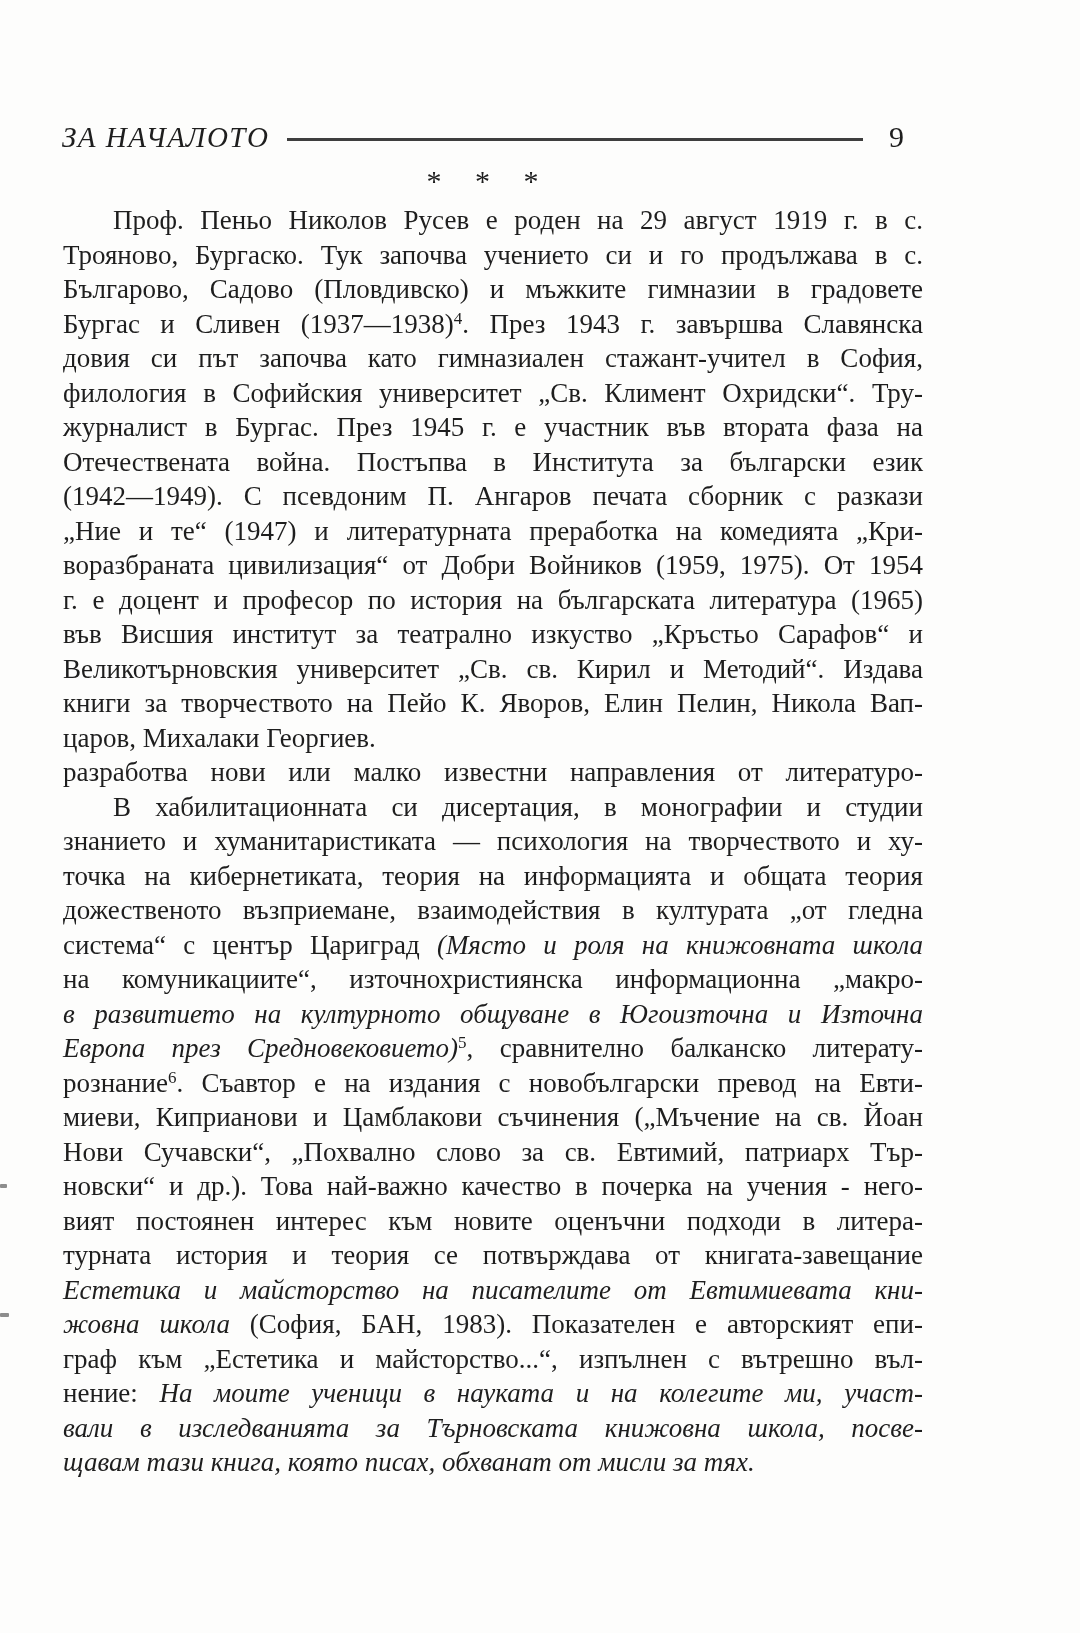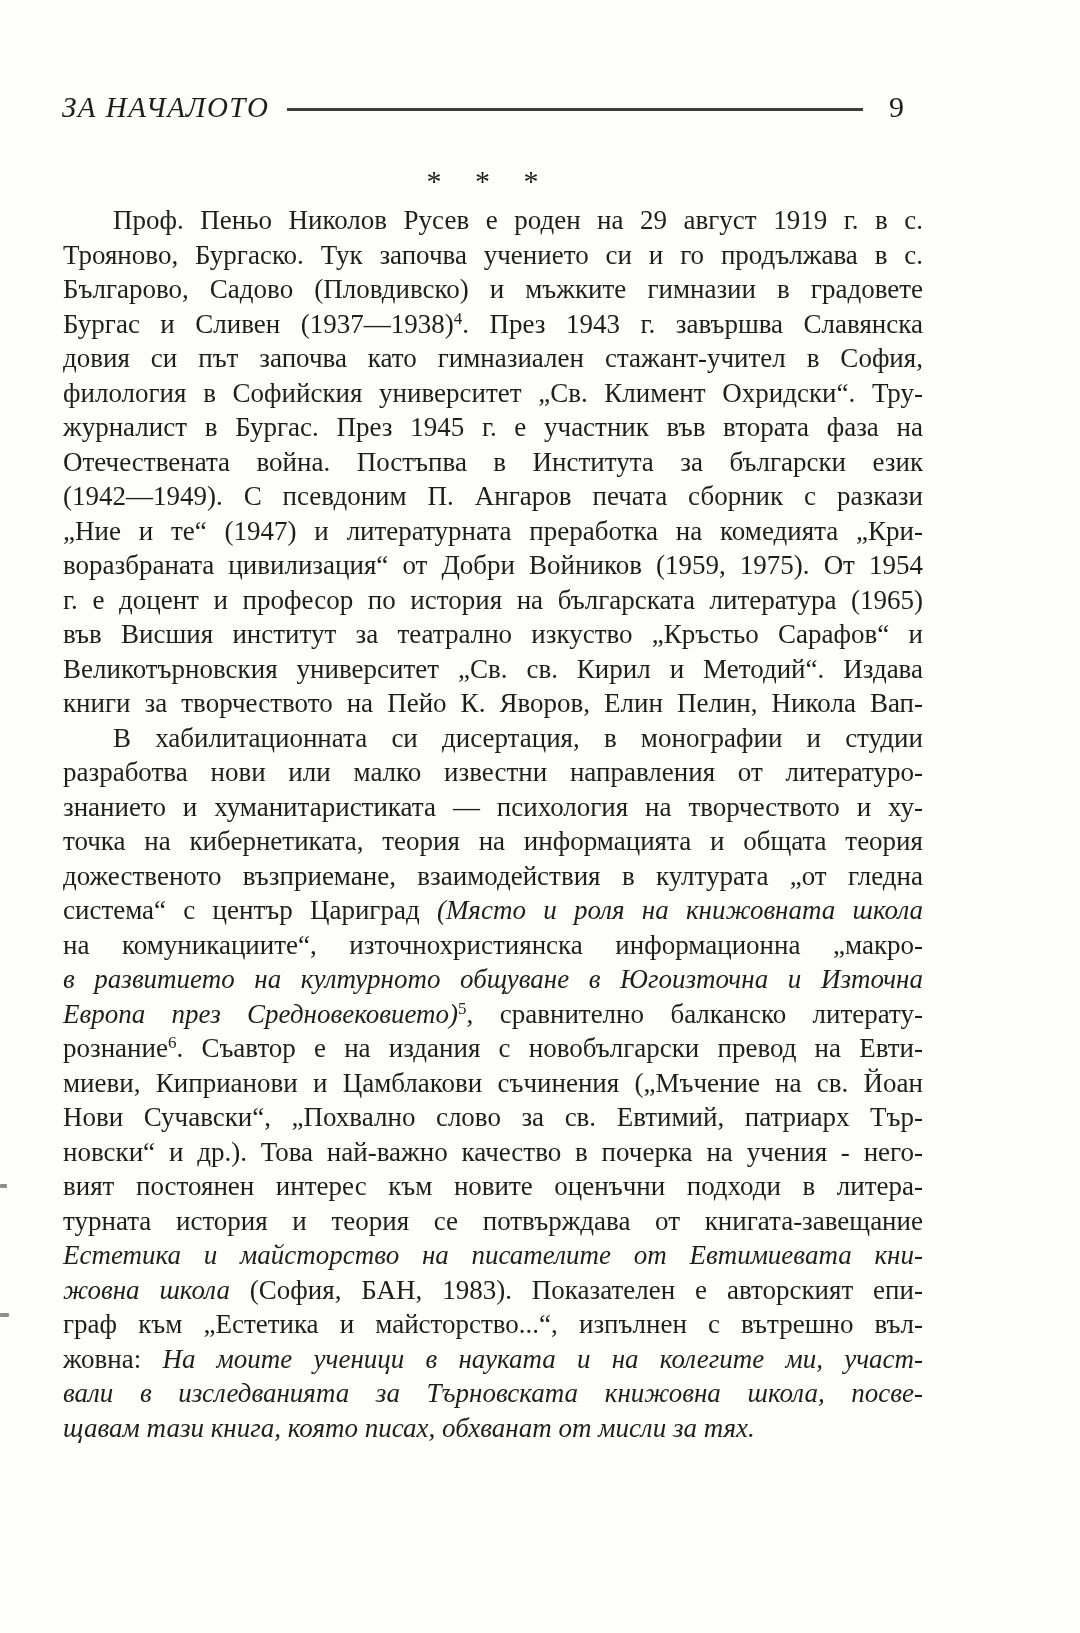--- a/index.html
+++ b/index.html
@@ -10,21 +10,21 @@
   }
   .page {
     position: relative;
     width: 1080px; height: 1633px;
     background: var(--paper, #fdfdfc);
     color: var(--ink, #1e1e1e);
     overflow: hidden;
   }
   .running-header {
     position: absolute;
-    top: 90px; left: 62px; width: 842px;
+    top: 120px; left: 62px; width: 842px;
     display: flex; align-items: center;
   }
   .header-title {
     font-style: italic;
     font-size: 29px;
     letter-spacing: 1.5px;
     white-space: nowrap;
   }
   .header-rule {
     flex: 1;
@@ -95,41 +95,42 @@
         <div class="line"><span>филология в Софийския университет „Св. Климент Охридски“. Тру-</span></div>
         <div class="line"><span>журналист в Бургас. През 1945 г. е участник във втората фаза на</span></div>
         <div class="line"><span>Отечествената война. Постъпва в Института за български език</span></div>
         <div class="line"><span>(1942—1949). С псевдоним П. Ангаров печата сборник с разкази</span></div>
         <div class="line"><span>„Ние и те“ (1947) и литературната преработка на комедията „Кри-</span></div>
         <div class="line"><span>воразбраната цивилизация“ от Добри Войников (1959, 1975). От 1954</span></div>
         <div class="line"><span>г. е доцент и професор по история на българската литература (1965)</span></div>
         <div class="line"><span>във Висшия институт за театрално изкуство „Кръстьо Сарафов“ и</span></div>
         <div class="line"><span>Великотърновския университет „Св. св. Кирил и Методий“. Издава</span></div>
         <div class="line"><span>книги за творчеството на Пейо К. Яворов, Елин Пелин, Никола Вап-</span></div>
+        <div class="line last"><span>царов, Михалаки Георгиев.</span></div>
       </div>
       <div>
+        <div class="line"><span>разработва нови или малко известни направления от литературо-</span></div>
         <div class="line first"><span>В хабилитационната си дисертация, в монографии и студии</span></div>
-        <div class="line"><span>разработва нови или малко известни направления от литературо-</span></div>
         <div class="line"><span>знанието и хуманитаристиката — психология на творчеството и ху-</span></div>
         <div class="line"><span>точка на кибернетиката, теория на информацията и общата теория</span></div>
         <div class="line"><span>дожественото възприемане, взаимодействия в културата „от гледна</span></div>
         <div class="line"><span>система“ с център Цариград </span><span class="it">(Място и роля на книжовната школа</span></div>
         <div class="line"><span>на комуникациите“, източнохристиянска информационна „макро-</span></div>
         <div class="line"><span class="it">в развитието на културното общуване в Югоизточна и Източна</span></div>
         <div class="line"><span class="it">Европа през Средновековието)</span><span class="sup">5</span><span>, сравнително балканско литерату-</span></div>
         <div class="line"><span>рознание</span><span class="sup">6</span><span>. Съавтор е на издания с новобългарски превод на Евти-</span></div>
         <div class="line"><span>миеви, Киприанови и Цамблакови съчинения („Мъчение на св. Йоан</span></div>
         <div class="line"><span>Нови Сучавски“, „Похвално слово за св. Евтимий, патриарх Тър-</span></div>
         <div class="line"><span>новски“ и др.). Това най-важно качество в почерка на учения - него-</span></div>
         <div class="line"><span>вият постоянен интерес към новите оценъчни подходи в литера-</span></div>
         <div class="line"><span>турната история и теория се потвърждава от книгата-завещание</span></div>
         <div class="line"><span class="it">Естетика и майсторство на писателите от Евтимиевата кни-</span></div>
         <div class="line"><span class="it">жовна школа</span><span> (София, БАН, 1983). Показателен е авторският епи-</span></div>
         <div class="line"><span>граф към „Естетика и майсторство...“, изпълнен с вътрешно въл-</span></div>
-        <div class="line"><span>жовна: </span><span class="it">На моите ученици в науката и на колегите ми, участ-</span></div>
+        <div class="line"><span>нение: </span><span class="it">На моите ученици в науката и на колегите ми, участ-</span></div>
         <div class="line"><span class="it">вали в изследванията за Търновската книжовна школа, посве-</span></div>
         <div class="line last"><span class="it">щавам тази книга, която писах, обхванат от мисли за тях.</span></div>
       </div>
     </div>
 
   <div class="artifact a1"></div>
   <div class="artifact a2"></div>
 
 </div>
 

